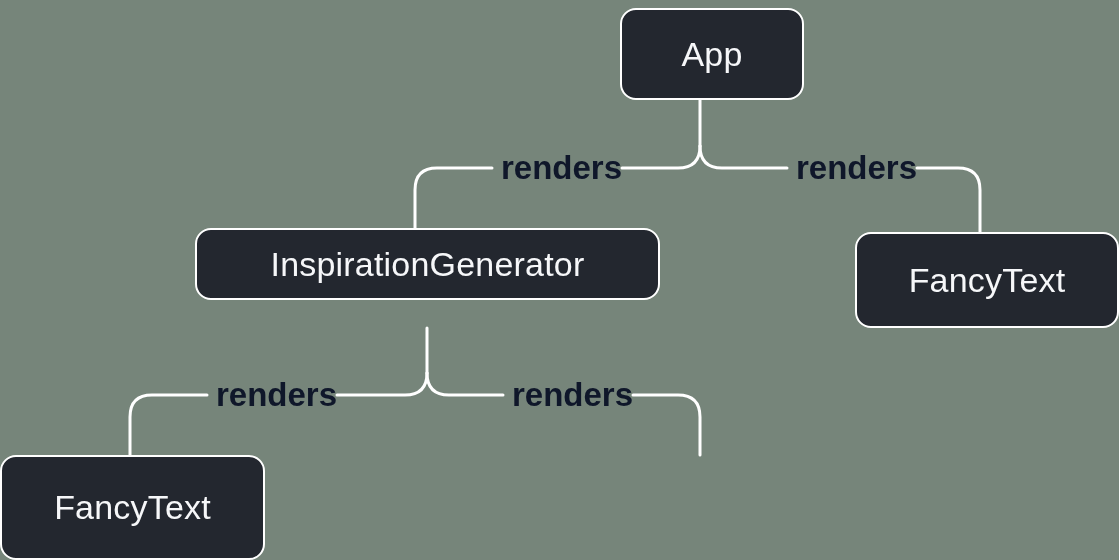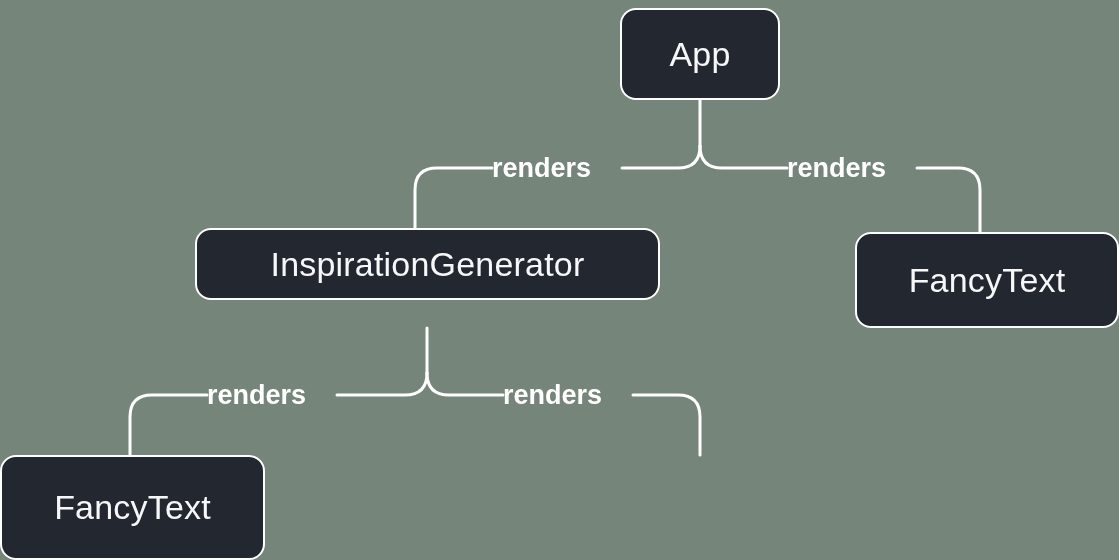--- a/index.html
+++ b/index.html
@@ -31,31 +31,31 @@
     border-radius: 16px;
     color: #f6f7f9;
     display: flex;
     align-items: center;
     justify-content: center;
     font-size: 34px;
     font-weight: 500;
     letter-spacing: 0.2px;
     white-space: nowrap;
   }
-  .node-app        { left: 620px; top: 8px;   width: 160px; height: 92px;  }
+  .node-app        { left: 620px; top: 8px;   width: 184px; height: 92px;  }
   .node-inspiration{ left: 195px; top: 228px; width: 465px; height: 72px; }
   .node-fancy-right{ left: 855px; top: 232px; width: 264px; height: 96px;  }
   .node-fancy-left { left: 0px;   top: 455px; width: 265px; height: 105px; }
   .node-copyright  { left: 570px; top: 455px; width: 265px; height: 105px; }
   .edge-label {
     position: absolute;
     width: 130px;
-    text-align: left;
-    color: #ffffff;
-    font-size: 27px;
+    text-align: right;
+    color: #0f172a;
+    font-size: 33px;
     font-weight: 600;
     line-height: 32px;
     white-space: nowrap;
   }
   .label-1 { left: 492px; top: 152px; }
   .label-2 { left: 787px; top: 152px; }
   .label-3 { left: 207px; top: 379px; }
   .label-4 { left: 503px; top: 379px; }
 </style>
 </head>

